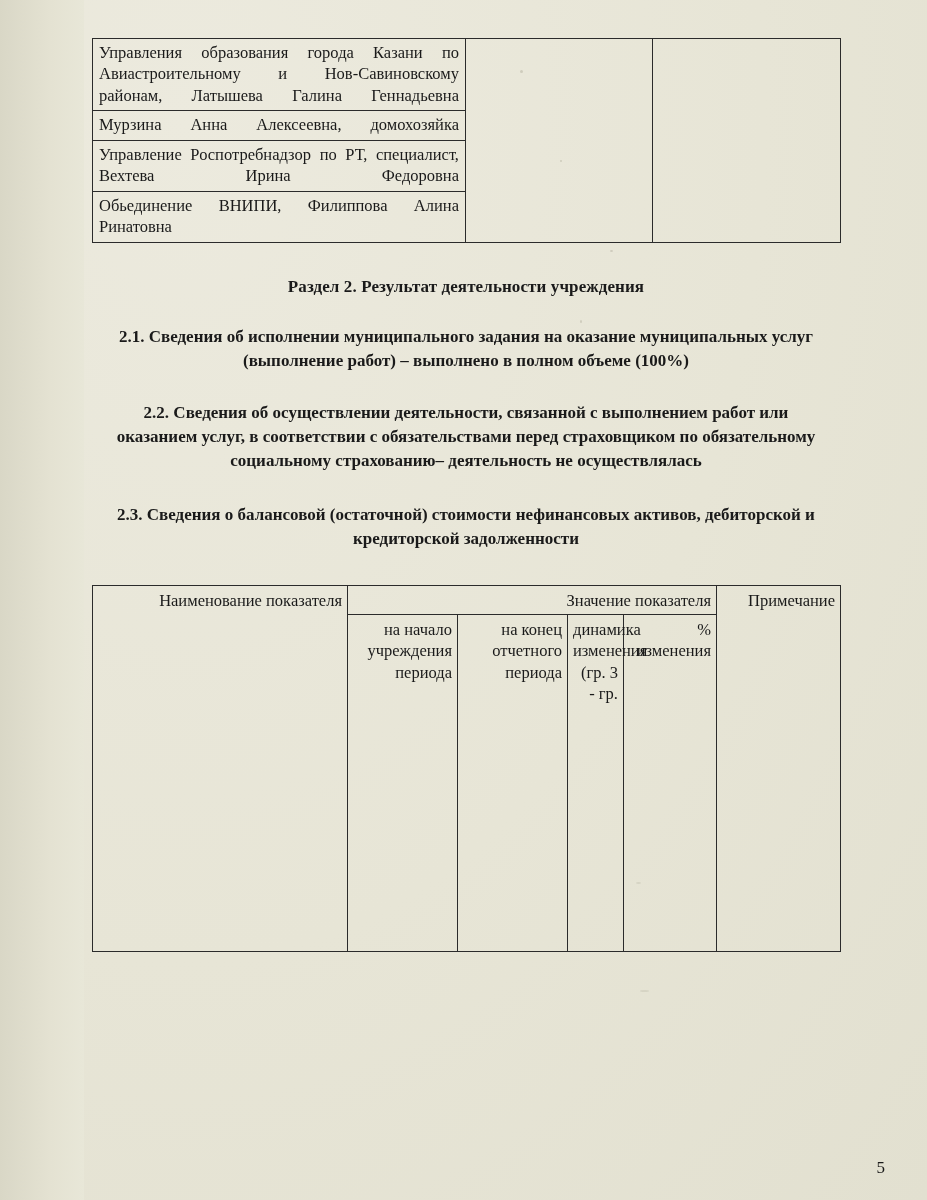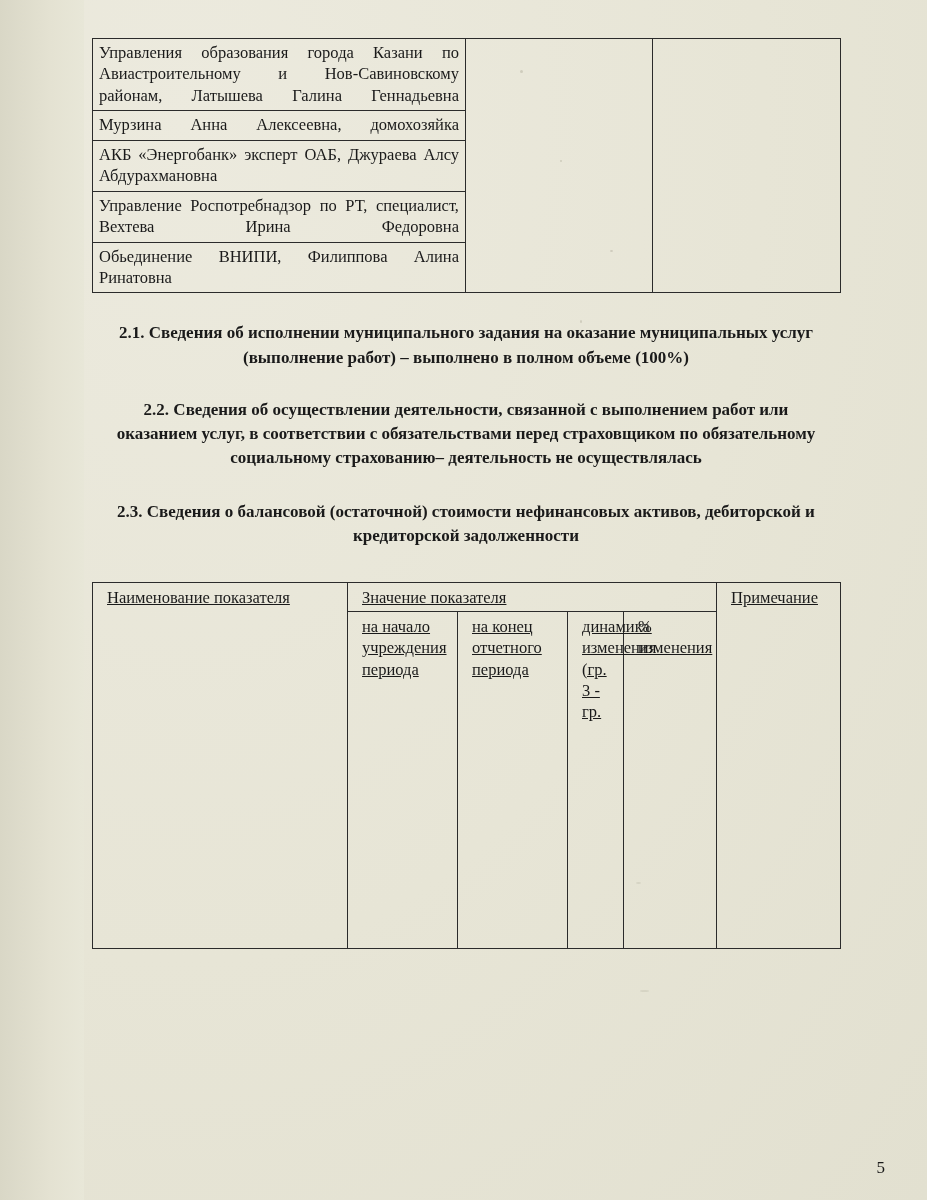--- a/index.html
+++ b/index.html
@@ -86,23 +86,22 @@
     width: 748px;
     table-layout: fixed;
     margin-top: 34px;
   }
   table.t2 td, table.t2 th {
     border: 1px solid #2b2b2b;
     font-weight: normal;
     font-size: 16.5px;
     line-height: 1.30;
     vertical-align: top;
-    padding: 4px 5px 2px 14px;
-    text-align: left;
-    text-decoration: underline;
+    padding: 4px 5px 2px 5px;
+    text-align: right;
   }
   table.t2 td.name-head {
     vertical-align: top;
   }
   td.narrow-col {
     font-size: 16.5px;
     line-height: 1.33;
     padding-left: 3px;
     padding-right: 3px;
   }
@@ -154,42 +153,36 @@
         </tr>
         <tr>
           <td>
             <span>Мурзина Анна Алексеевна, домохозяйка</span>
           </td>
           <td class="blank"></td>
           <td class="blank"></td>
         </tr>
         <tr>
           <td>
-            <span>АКБ «Энергобанк» эксперт ОАБ, Джураева Алсу Абдурахмановна</span>
-          </td>
-          <td class="blank"></td>
-          <td class="blank"></td>
-        </tr>
-        <tr>
-          <td>
             <span>Управление Роспотребнадзор по РТ, специалист, Вехтева Ирина Федоровна</span>
           </td>
           <td class="blank"></td>
           <td class="blank"></td>
         </tr>
         <tr>
           <td>
             <span>Обьединение ВНИПИ, Филиппова Алина Ринатовна</span>
           </td>
           <td class="blank"></td>
           <td class="blank"></td>
         </tr>
       </tbody>
     </table>
 
+    <h2 class="section">Раздел 2. Результат деятельности учреждения</h2>
 
     <p class="sub s1">2.1. Сведения об исполнении муниципального задания на оказание муниципальных услуг (выполнение работ) – выполнено в полном объеме (100%)</p>
     <p class="sub s2">2.2. Сведения об осуществлении деятельности, связанной с выполнением работ или оказанием услуг, в соответствии с обязательствами перед страховщиком по обязательному социальному страхованию– деятельность не осуществлялась</p>
     <p class="sub s3">2.3. Сведения о балансовой (остаточной) стоимости нефинансовых активов, дебиторской и кредиторской задолженности</p>
 
     <table class="t2">
       <colgroup>
         <col style="width:255px">
         <col style="width:110px">
         <col style="width:110px">

